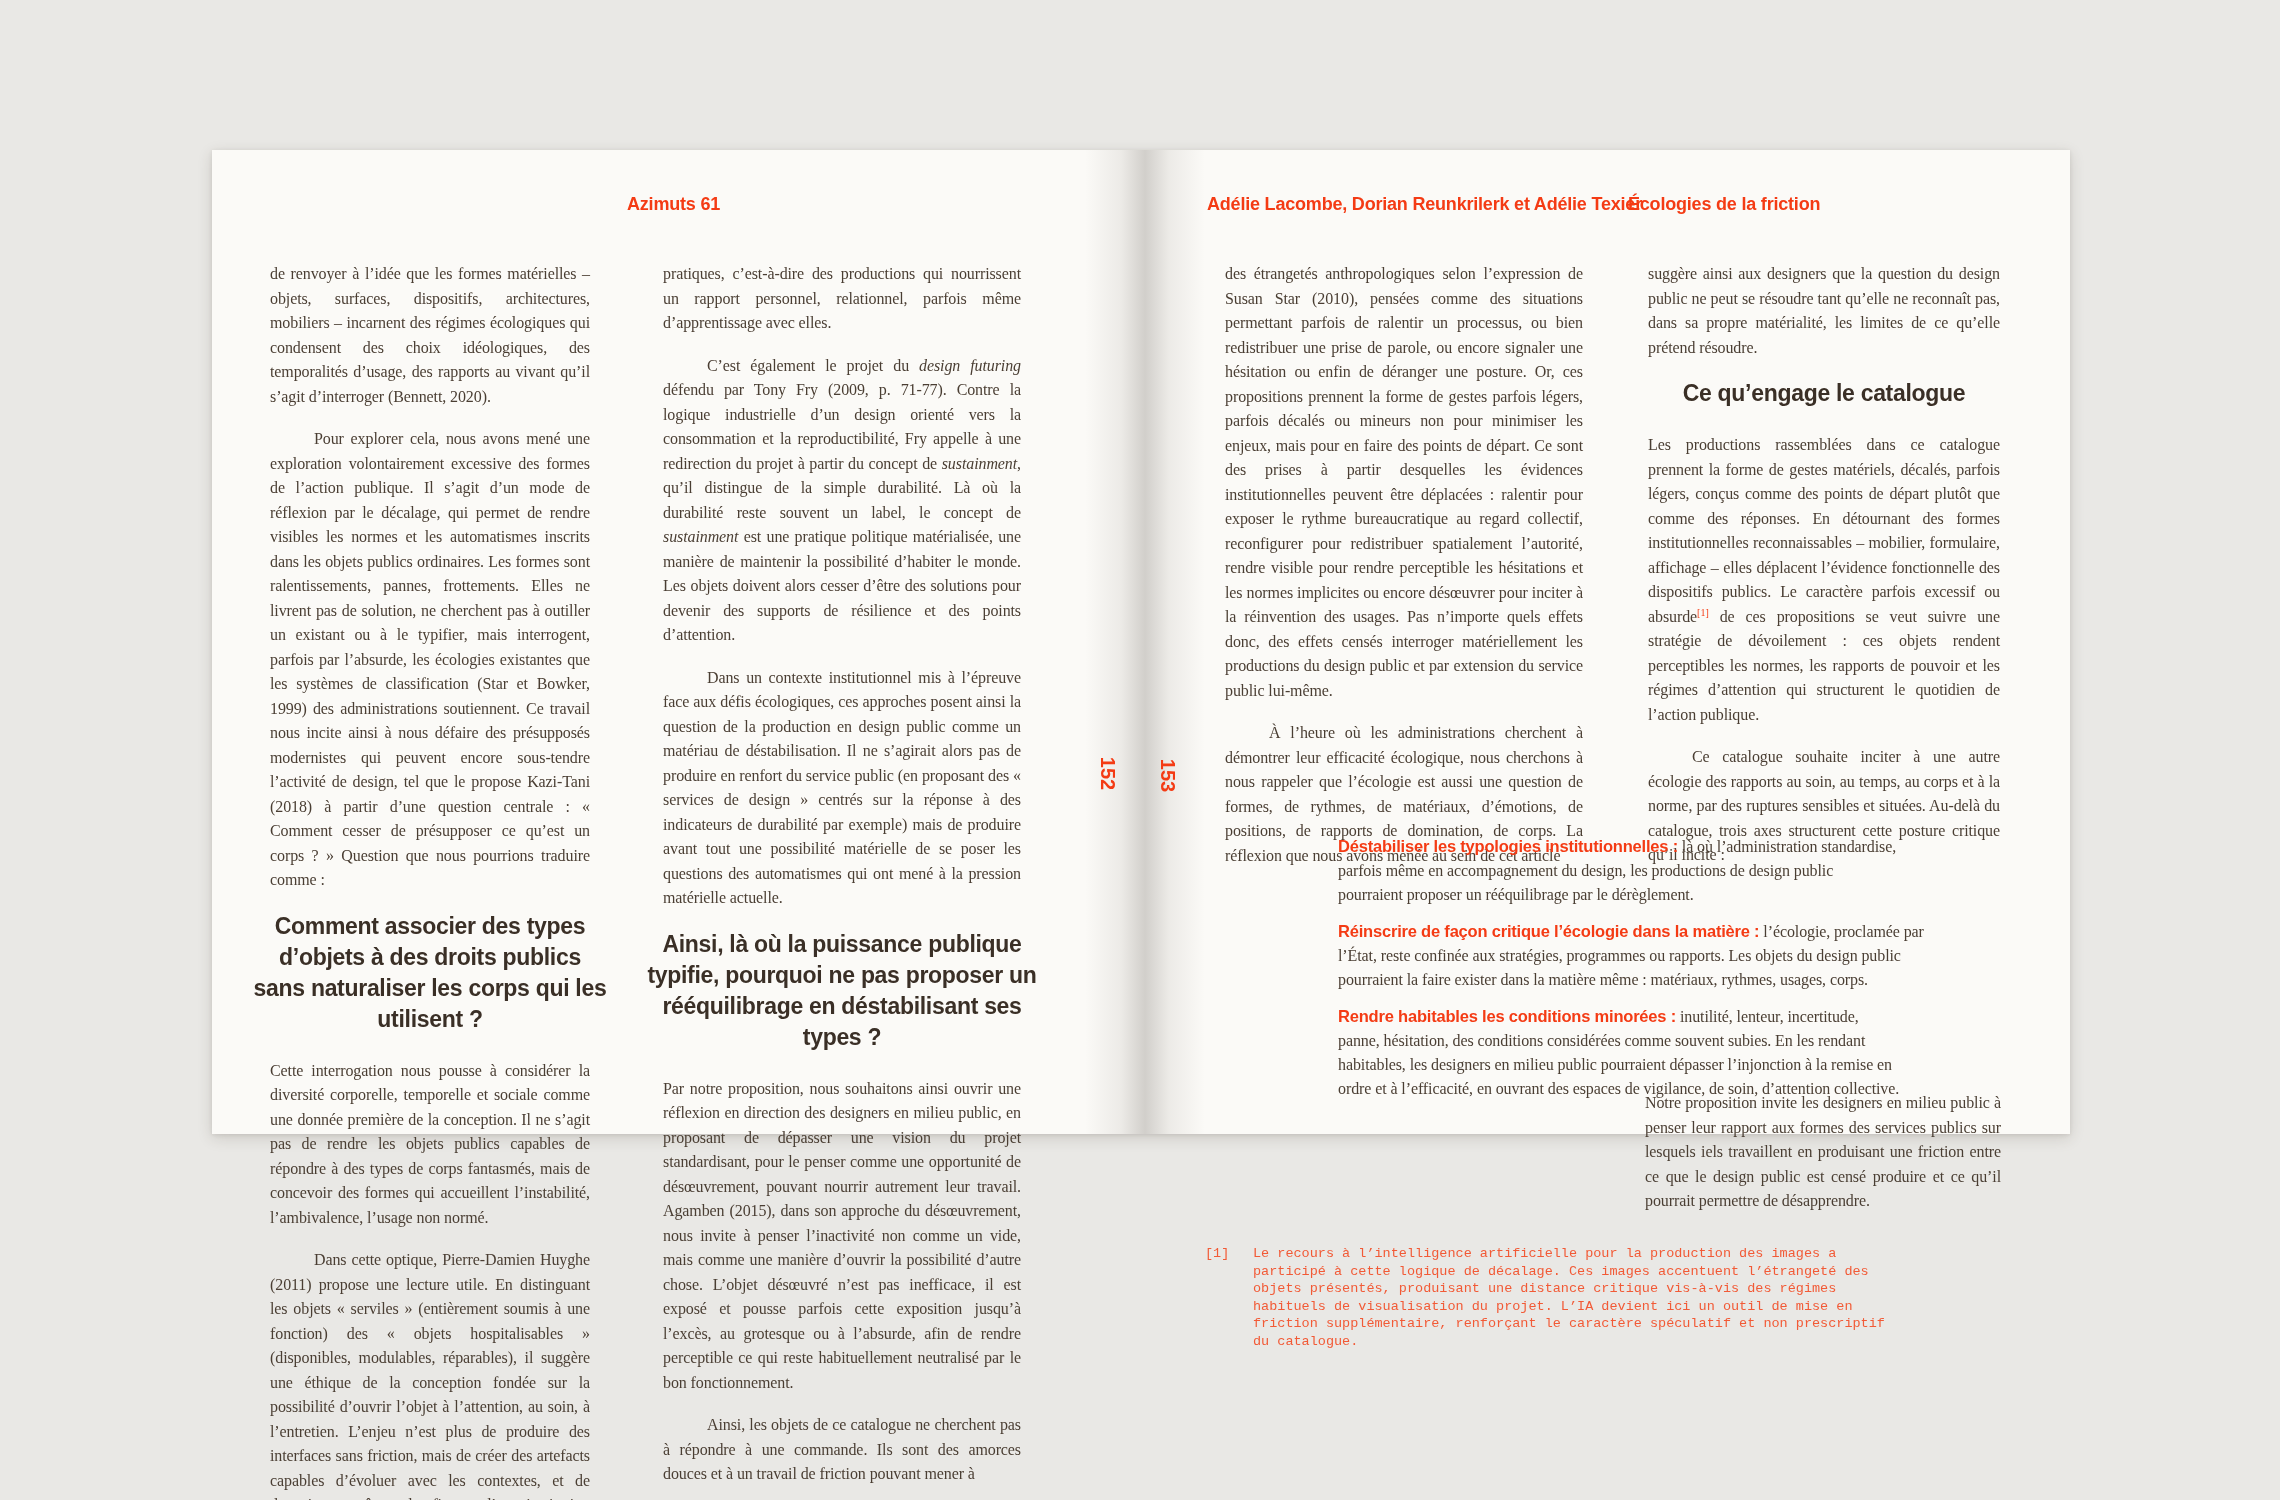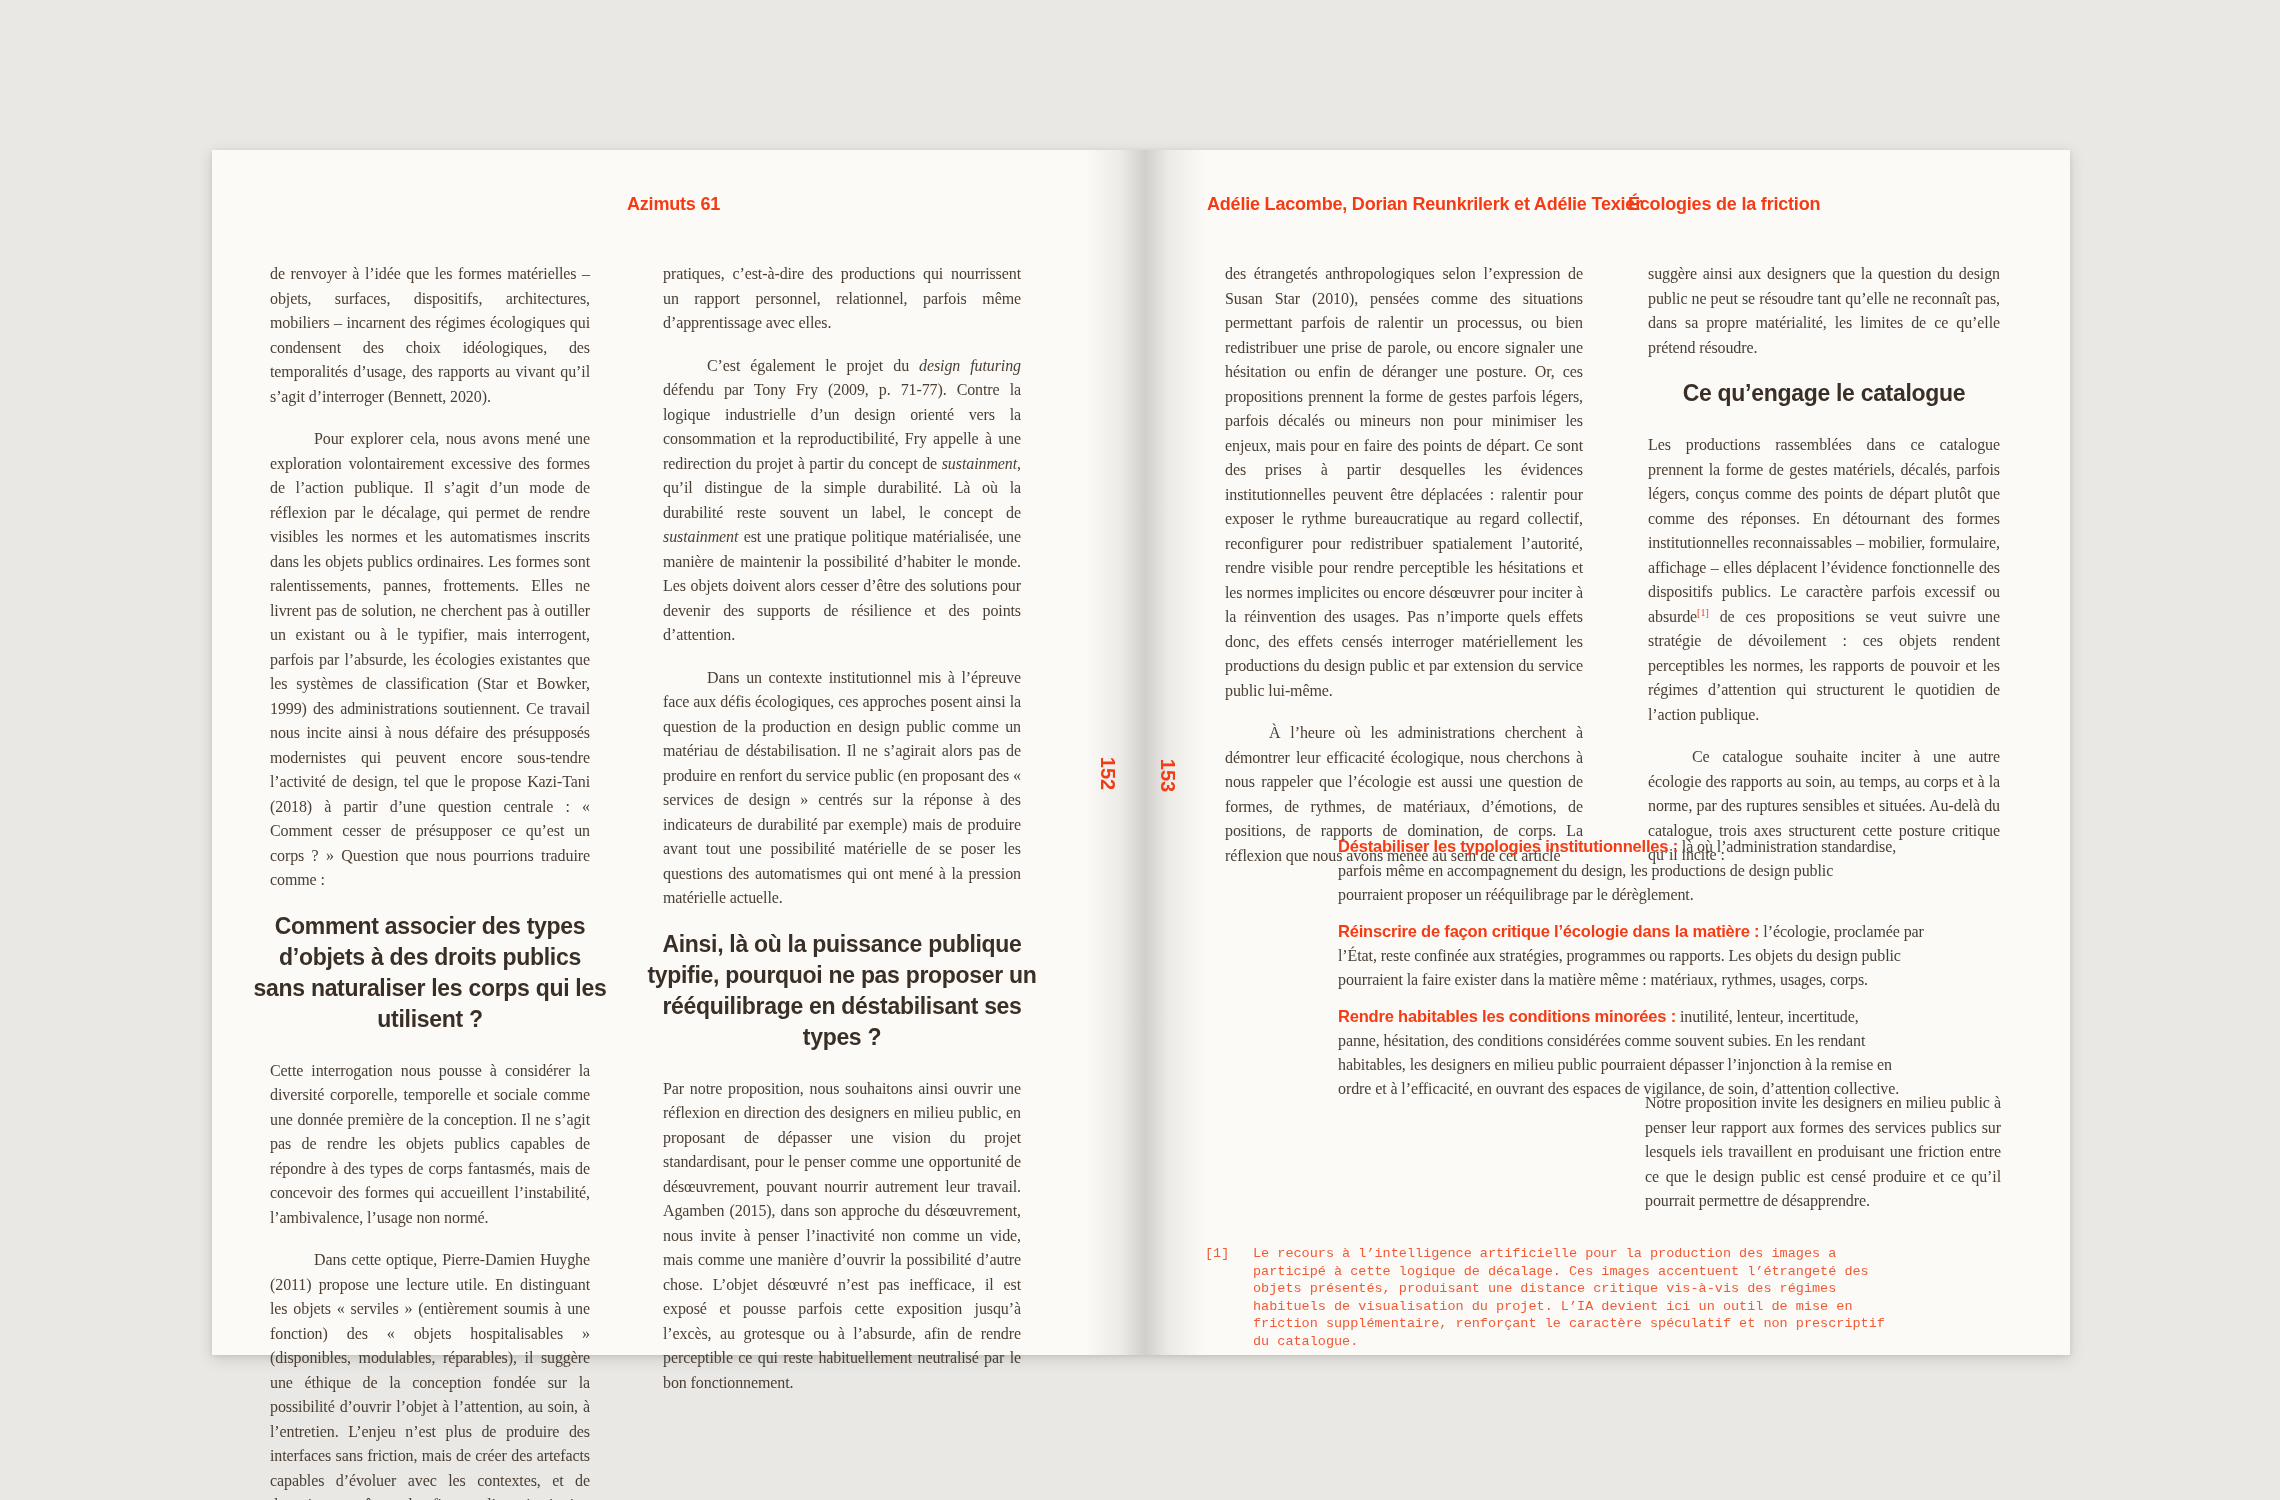--- a/index.html
+++ b/index.html
@@ -2,21 +2,21 @@
 <html lang="fr" style="--accent: #f43b14; --footnote-red: #f25a36; --body-text: #4a3e33; --heading-text: #3a2f26; --page-bg: #fbfaf7; --canvas-bg: #e9e8e5;"><head>
 <meta charset="utf-8">
 <style>
   :root{
     --accent:#f43b14; --footnote-red:#f25a36; --body-text:#4a3e33;
     --heading-text:#3a2f26; --page-bg:#fbfaf7; --canvas-bg:#e9e8e5;
   }
   *{margin:0;padding:0;box-sizing:border-box}
   html,body{width:2280px;height:1500px;font-family:"Liberation Serif",serif}
   .canvas{position:relative;width:2280px;height:1500px;background:var(--canvas-bg);overflow:hidden}
-  .sheet{position:absolute;left:212px;top:150px;width:1858px;height:1205px;background:var(--page-bg);
+  .sheet{position:absolute;left:212px;top:150px;width:1858px;height:984px;background:var(--page-bg);
          box-shadow:0 4px 14px rgba(60,50,40,.16),0 1px 4px rgba(60,50,40,.10)}
   .fold{position:absolute;left:873px;top:0;width:120px;height:100%;
         background:linear-gradient(90deg,rgba(90,80,70,0) 0%,rgba(90,80,70,.09) 30%,rgba(62,54,46,.22) 50%,rgba(90,80,70,.09) 70%,rgba(90,80,70,0) 100%)}
   .runhead{position:absolute;top:44px;font-family:"Liberation Sans",sans-serif;font-weight:bold;
            font-size:18px;letter-spacing:-0.2px;color:var(--accent);white-space:nowrap}
   .rh-journal{left:415px}
   .rh-authors{left:995px}
   .rh-title{left:1416px}
   .col{position:absolute;top:94px;color:var(--body-text);font-size:16px;line-height:24.5px;
        letter-spacing:-0.1px;text-align:justify}
@@ -65,20 +65,21 @@
       <p class="body">Cette interrogation nous pousse à considérer la diversité corporelle, temporelle et sociale comme une donnée première de la conception. Il ne s’agit pas de rendre les objets publics capables de répondre à des types de corps fantasmés, mais de concevoir des formes qui accueillent l’instabilité, l’ambivalence, l’usage non normé.</p>
       <p class="body indent">Dans cette optique, Pierre-Damien Huyghe (2011) propose une lecture utile. En distinguant les objets « serviles » (entièrement soumis à une fonction) des « objets hospitalisables » (disponibles, modulables, réparables), il suggère une éthique de la conception fondée sur la possibilité d’ouvrir l’objet à l’attention, au soin, à l’entretien. L’enjeu n’est plus de produire des interfaces sans friction, mais de créer des artefacts capables d’évoluer avec les contextes, et de devenir eux-mêmes des figures d’une institution qui questionne sa propre transformation. L’objet hospitalisable résonne ainsi avec l’idée de faire émerger des</p>
     </div>
 
     <div class="col col2">
       <p class="body">pratiques, c’est-à-dire des productions qui nourrissent un rapport personnel, relationnel, parfois même d’apprentissage avec elles.</p>
       <p class="body indent"><span>C’est également le projet du </span><i>design futuring</i><span> défendu par Tony Fry (2009, p. 71-77). Contre la logique industrielle d’un design orienté vers la consommation et la reproductibilité, Fry appelle à une redirection du projet à partir du concept de </span><i>sustainment</i><span>, qu’il distingue de la simple durabilité. Là où la durabilité reste souvent un label, le concept de </span><i>sustainment</i><span> est une pratique politique matérialisée, une manière de maintenir la possibilité d’habiter le monde. Les objets doivent alors cesser d’être des solutions pour devenir des supports de résilience et des points d’attention.</span></p>
       <p class="body indent">Dans un contexte institutionnel mis à l’épreuve face aux défis écologiques, ces approches posent ainsi la question de la production en design public comme un matériau de déstabilisation. Il ne s’agirait alors pas de produire en renfort du service public (en proposant des « services de design » centrés sur la réponse à des indicateurs de durabilité par exemple) mais de produire avant tout une possibilité matérielle de se poser les questions des automatismes qui ont mené à la pression matérielle actuelle.</p>
       <h2 class="heading">Ainsi, là où la puissance publique typifie, pourquoi ne pas proposer un rééquilibrage en déstabilisant ses types ?</h2>
       <p class="body">Par notre proposition, nous souhaitons ainsi ouvrir une réflexion en direction des designers en milieu public, en proposant de dépasser une vision du projet standardisant, pour le penser comme une opportunité de désœuvrement, pouvant nourrir autrement leur travail. Agamben (2015), dans son approche du désœuvrement, nous invite à penser l’inactivité non comme un vide, mais comme une manière d’ouvrir la possibilité d’autre chose. L’objet désœuvré n’est pas inefficace, il est exposé et pousse parfois cette exposition jusqu’à l’excès, au grotesque ou à l’absurde, afin de rendre perceptible ce qui reste habituellement neutralisé par le bon fonctionnement.</p>
+      <p class="body indent">Ainsi, les objets de ce catalogue ne cherchent pas à répondre à une commande. Ils sont des amorces douces et à un travail de friction pouvant mener à</p>
     </div>
 
     <div class="col col3">
       <p class="body">des étrangetés anthropologiques selon l’expression de Susan Star (2010), pensées comme des situations permettant parfois de ralentir un processus, ou bien redistribuer une prise de parole, ou encore signaler une hésitation ou enfin de déranger une posture. Or, ces propositions prennent la forme de gestes parfois légers, parfois décalés ou mineurs non pour minimiser les enjeux, mais pour en faire des points de départ. Ce sont des prises à partir desquelles les évidences institutionnelles peuvent être déplacées : ralentir pour exposer le rythme bureaucratique au regard collectif, reconfigurer pour redistribuer spatialement l’autorité, rendre visible pour rendre perceptible les hésitations et les normes implicites ou encore désœuvrer pour inciter à la réinvention des usages. Pas n’importe quels effets donc, des effets censés interroger matériellement les productions du design public et par extension du service public lui-même.</p>
       <p class="body indent">À l’heure où les administrations cherchent à démontrer leur efficacité écologique, nous cherchons à nous rappeler que l’écologie est aussi une question de formes, de rythmes, de matériaux, d’émotions, de positions, de rapports de domination, de corps. La réflexion que nous avons menée au sein de cet article</p>
     </div>
 
     <div class="col col4">
       <p class="body">suggère ainsi aux designers que la question du design public ne peut se résoudre tant qu’elle ne reconnaît pas, dans sa propre matérialité, les limites de ce qu’elle prétend résoudre.</p>
       <h2 class="heading">Ce qu’engage le catalogue</h2>

